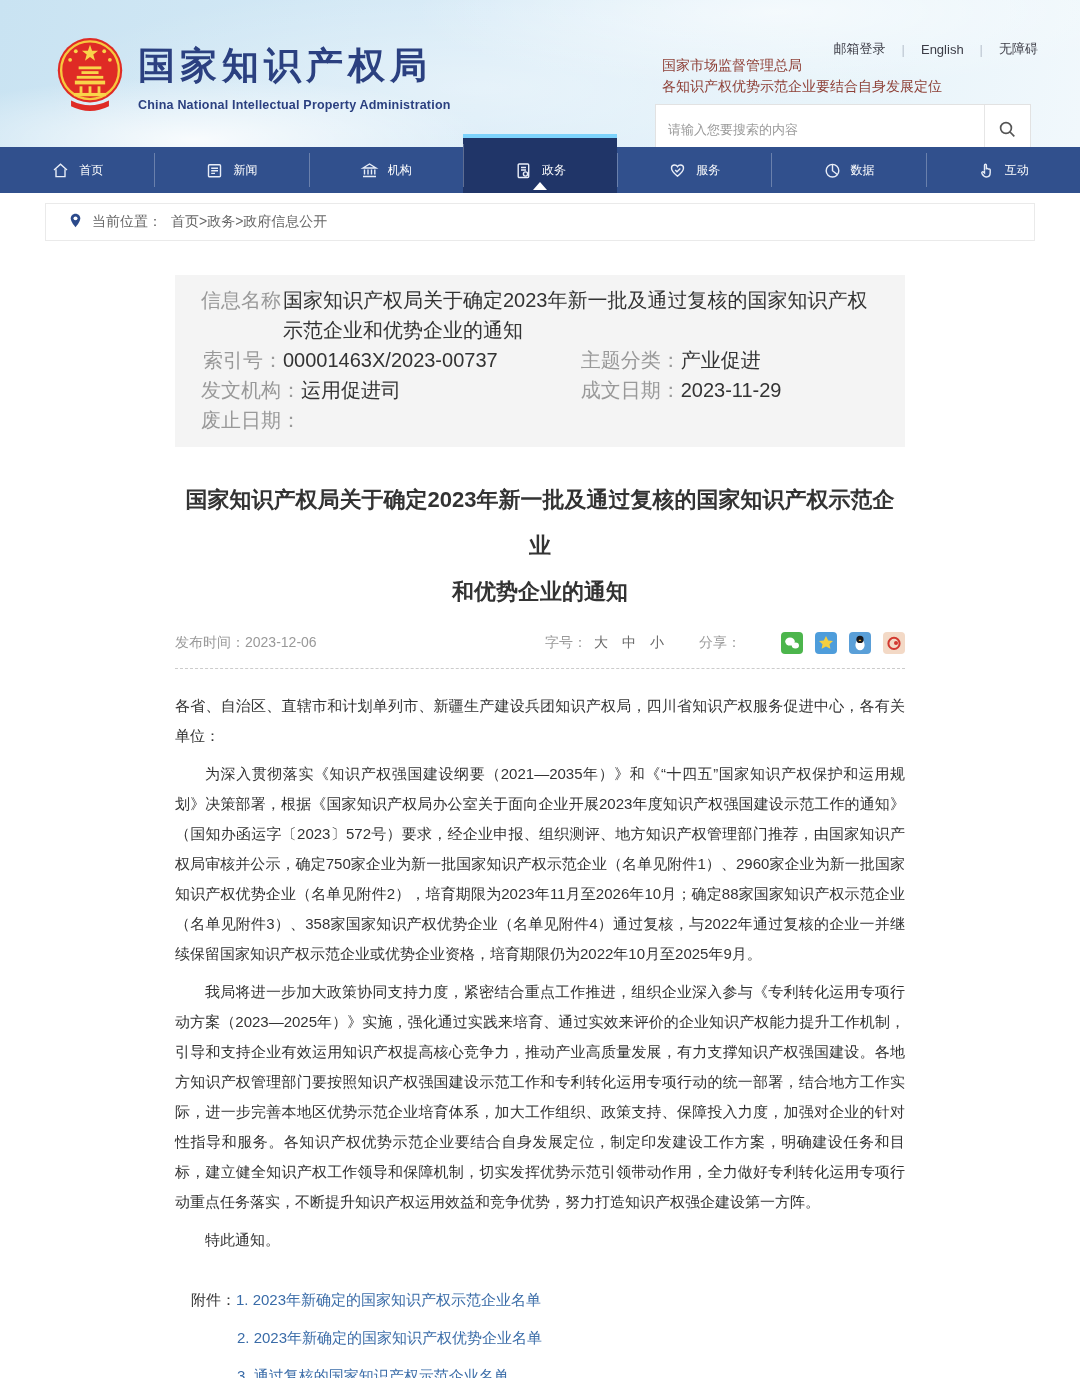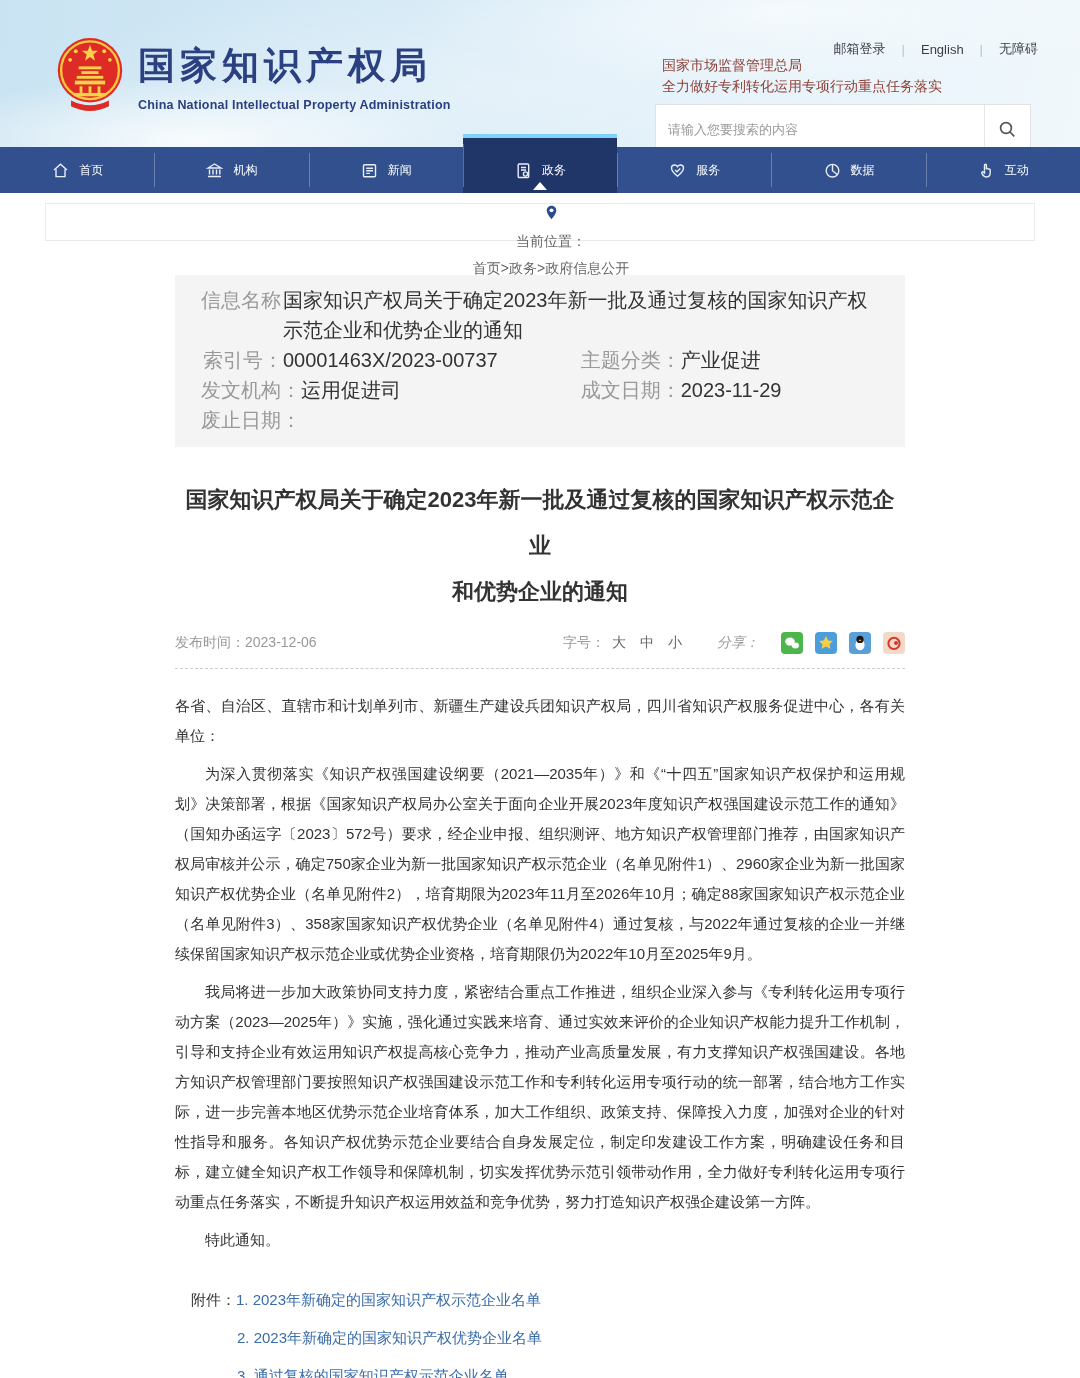--- a/index.html
+++ b/index.html
@@ -38,21 +38,21 @@
     width:1px; background:rgba(255,255,255,.28); }
   .nav-item.active { background:#203568; border-top:4px solid #7dd3fc; margin-top:-13px;
     height:59px; padding-top:10px; z-index:2; }
   .nav-item.active + .nav-item::before { top:6px; }
   .nav-tri { position:absolute; bottom:3px; left:50%; transform:translateX(-50%); width:0; height:0;
     border-left:7px solid transparent; border-right:7px solid transparent; border-bottom:8px solid #fff; }
   .nav-ic { display:inline-flex; }
 
   
   .breadcrumb { margin:10px 45px 0; height:38px; border:1px solid #eaeaea; background:#fff;
-    display:flex; align-items:center; padding-left:22px; gap:9px; font-size:14px; color:#666;flex-direction:column; }
+    display:flex; align-items:center; padding-left:22px; gap:9px; font-size:14px; color:#666; }
   .crumb-path { cursor:pointer; }
 
   
   .content { margin:0 45px; padding-top:34px; }
   .inner { width:730px; margin:0 auto; }
 
   .info-panel { background:#f4f4f4; padding:10px 26px 12px; font-size:20px; }
   .irow { display:flex; line-height:30px; }
   .ilabel { color:#999; min-width:82px; text-align:right; white-space:nowrap; }
   .ivalue { color:#333; }
@@ -61,21 +61,21 @@
   .icol-r { flex:1; display:flex; }
 
   .doc-title { margin-top:30px; text-align:center; font-size:22px; font-weight:bold;
     color:#333; line-height:2.1; }
 
   .meta-row { margin-top:16px; padding-bottom:14px; border-bottom:1px dashed #ccc;
     display:flex; justify-content:space-between; align-items:center; font-size:14px; color:#999; }
   .meta-right { display:flex; align-items:center; }
   .fs-label, .share-label { color:#999; }
   .fs-opt { color:#666; cursor:pointer; margin:0 7px; }
-  .share-label { margin-left:28px; margin-right:10px;font-style:italic; }
+  .share-label { margin-left:28px; margin-right:28px; }
   .share-ic { width:22px; height:22px; border-radius:4px; margin-left:12px; cursor:pointer;
     display:inline-flex; align-items:center; justify-content:center; }
   .ic-wechat { background:#4cb54c; }
   .ic-qzone  { background:#4e9ddb; }
   .ic-qq     { background:#5a9fd8; }
   .ic-weibo  { background:#f3d9c6; }
 
   .body-text { margin-top:22px; font-size:15px; color:#333; line-height:2.0; text-align:justify; }
   .para { text-indent:2em; margin-top:8px; }
 
@@ -119,21 +119,21 @@
   <div class="top-links">
     <span class="lnk">邮箱登录</span>
     <span class="sep">|</span>
     <span class="lnk">English</span>
     <span class="sep">|</span>
     <span class="lnk">无障碍</span>
   </div>
 
   <div class="org-block">
     <div>国家市场监督管理总局</div>
-    <div>全力做好专利转化运用专项行动重点任务落实</div>
+    <div>各知识产权优势示范企业要结合自身发展定位</div>
   </div>
 
   <div class="search-box">
     <input class="search-input" placeholder="请输入您要搜索的内容" style="">
     <span class="search-btn">
       <svg width="19" height="19" viewBox="0 0 19 19">
         <circle cx="8" cy="8" r="5.4" fill="none" stroke="#555" stroke-width="1.7"></circle>
         <path d="M12 12 L16.3 16.3" stroke="#555" stroke-width="1.7"></path>
       </svg>
     </span>
@@ -146,34 +146,34 @@
       <svg width="19" height="19" viewBox="0 0 19 19" fill="none" stroke="#e9eef8" stroke-width="1.4">
         <path d="M3 9 L9.5 3.3 L16 9"></path>
           <path d="M5 8.3 V15.6 H14 V8.3"></path>
         </svg>
       </span>
     <span>首页</span>
   </div>
   <div class="nav-item">
     <span class="nav-ic">
       <svg width="19" height="19" viewBox="0 0 19 19" fill="none" stroke="#e9eef8" stroke-width="1.4">
+        <rect x="3.5" y="3.8" width="12" height="12" rx="1"></rect>
+          <path d="M6.2 7.2 H13 M6.2 9.8 H13 M6.2 12.4 H10"></path>
+        </svg>
+      </span>
+    <span>新闻</span>
+  </div>
+  <div class="nav-item">
+    <span class="nav-ic">
+      <svg width="19" height="19" viewBox="0 0 19 19" fill="none" stroke="#e9eef8" stroke-width="1.4">
         <path d="M3 7 L9.5 3 L16 7 Z"></path>
           <path d="M4.5 8.5 V13.5 M8 8.5 V13.5 M11.5 8.5 V13.5 M14.8 8.5 V13.5 M3 15.5 H16"></path>
         </svg>
       </span>
     <span>机构</span>
-  </div>
-  <div class="nav-item">
-    <span class="nav-ic">
-      <svg width="19" height="19" viewBox="0 0 19 19" fill="none" stroke="#e9eef8" stroke-width="1.4">
-        <rect x="3.5" y="3.8" width="12" height="12" rx="1"></rect>
-          <path d="M6.2 7.2 H13 M6.2 9.8 H13 M6.2 12.4 H10"></path>
-        </svg>
-      </span>
-    <span>新闻</span>
   </div>
   <div class="nav-item active">
     <span class="nav-ic">
       <svg width="19" height="19" viewBox="0 0 19 19" fill="none" stroke="#e9eef8" stroke-width="1.4">
         <rect x="4.2" y="3" width="10.5" height="13.5" rx="1"></rect>
           <path d="M7 6.5 H12 M7 9 H12"></path>
           <circle cx="11.5" cy="13" r="2.1"></circle>
         </svg>
       </span>
     <span>政务</span>

